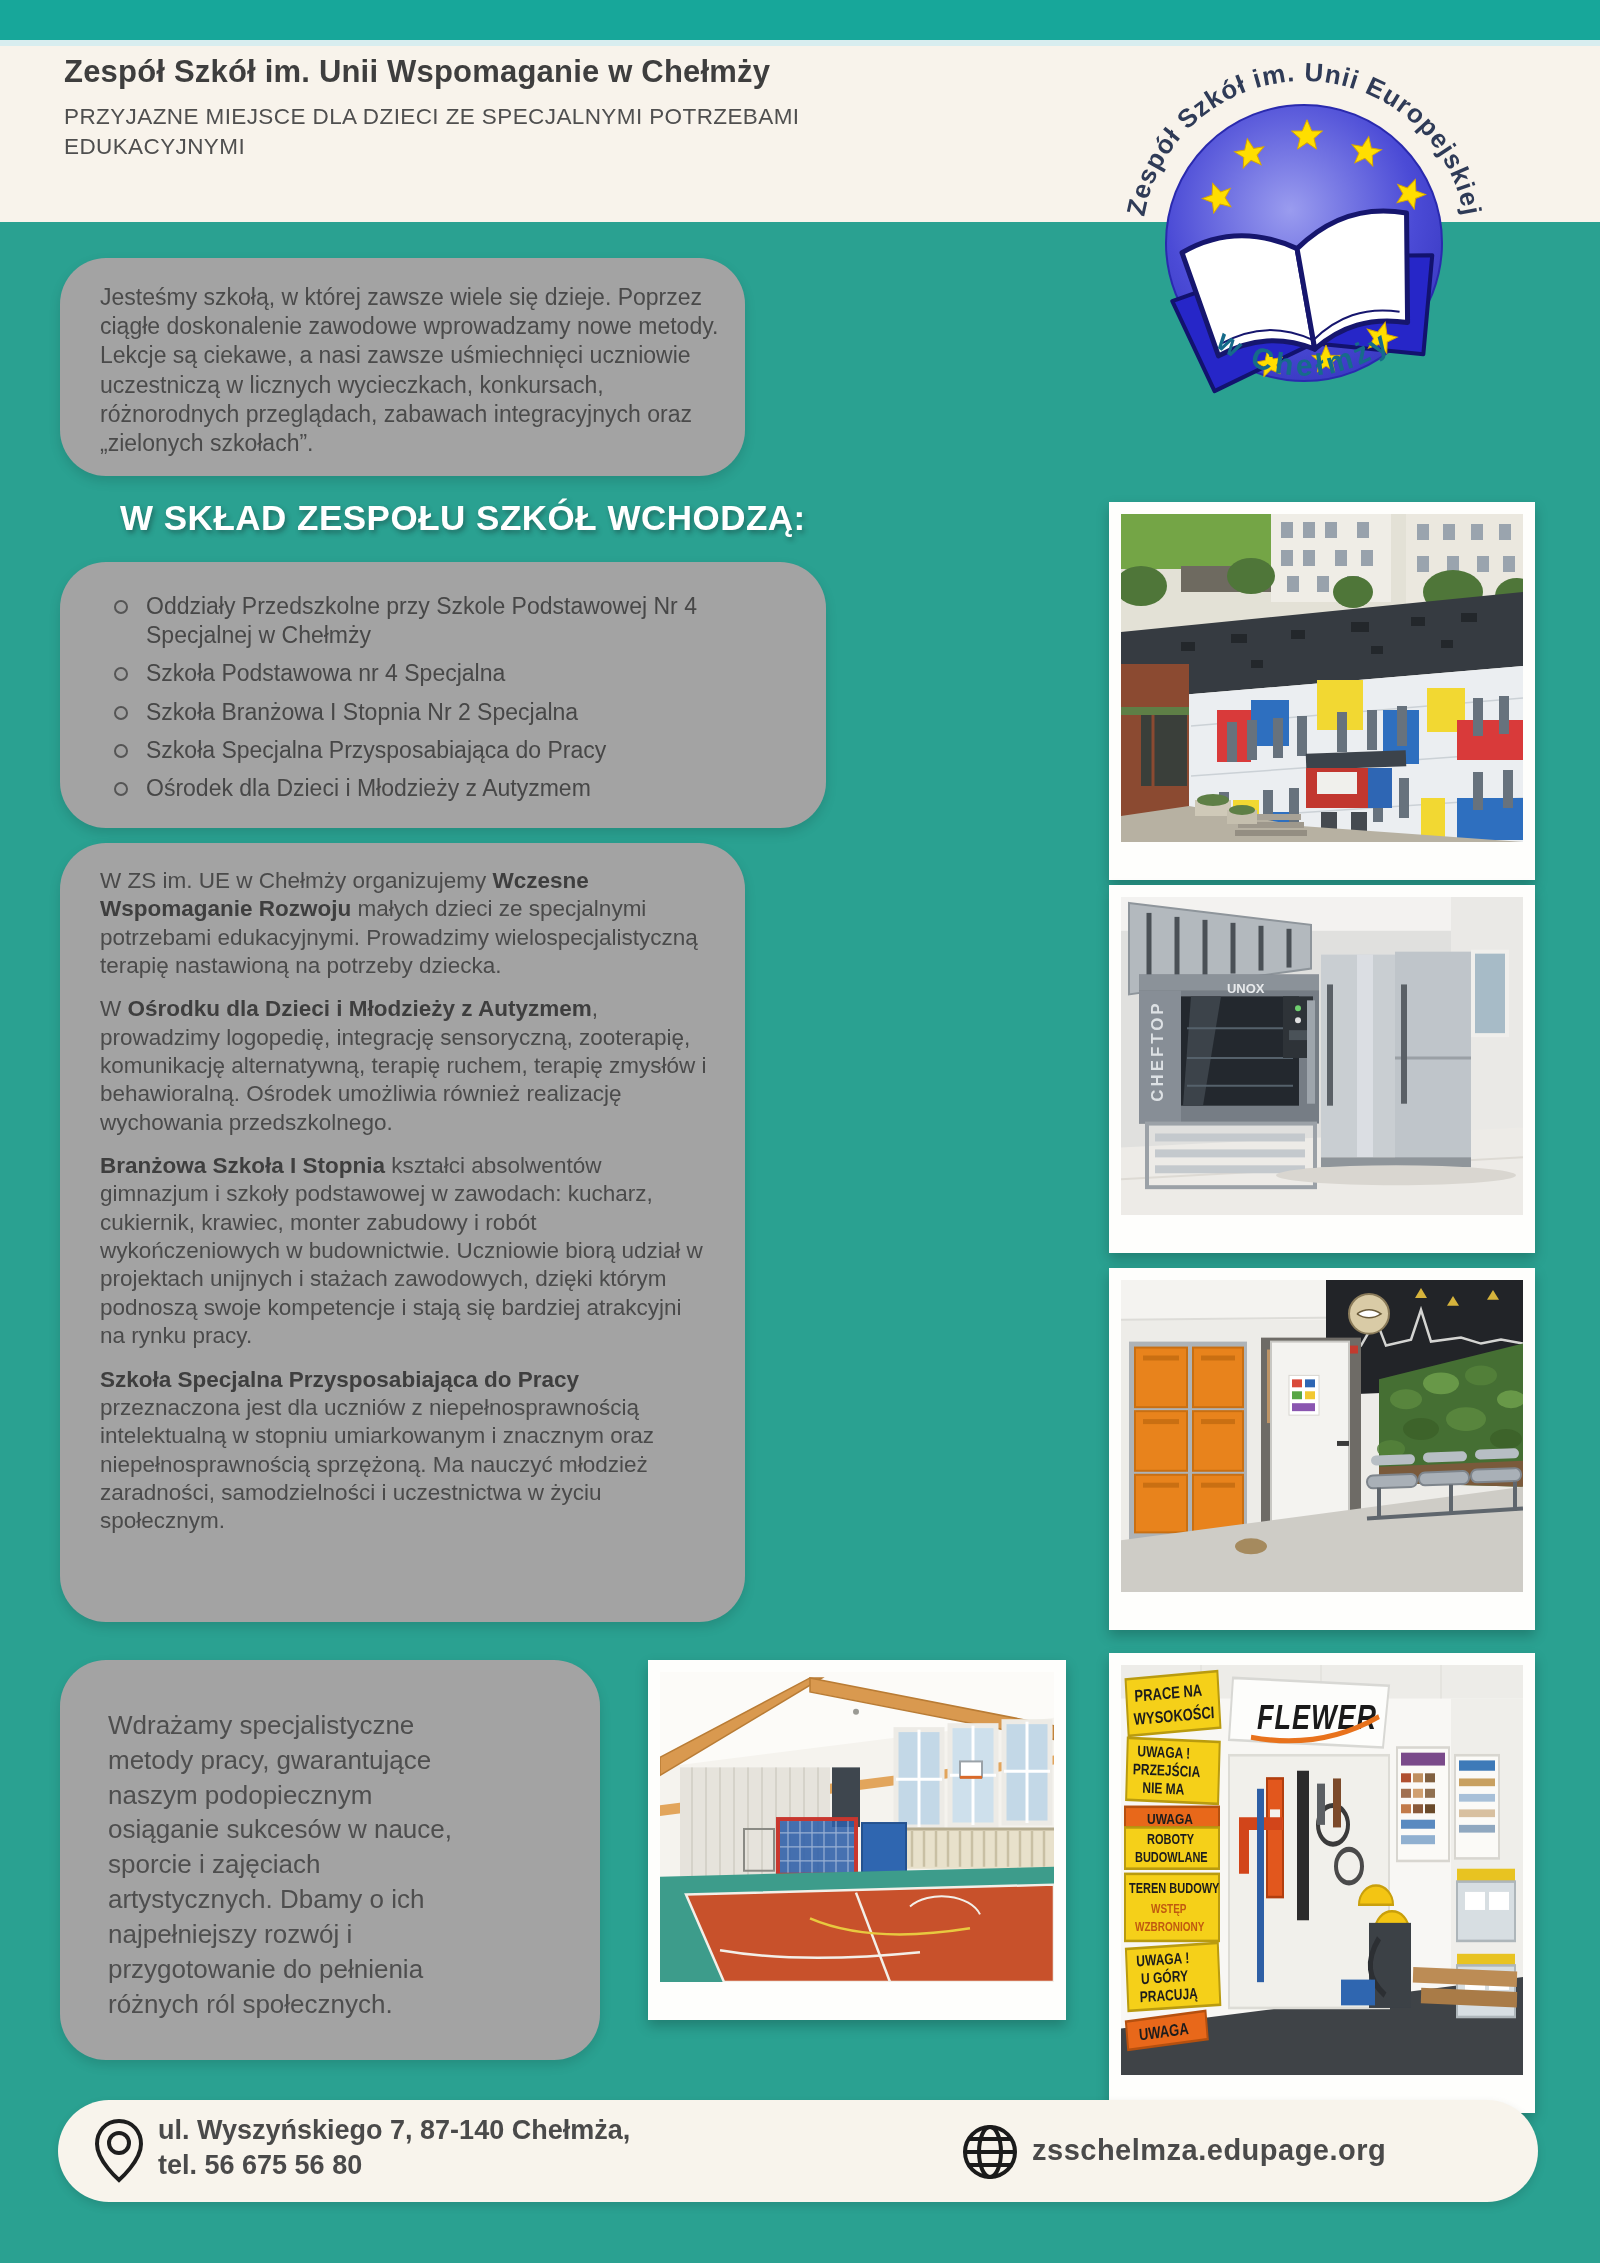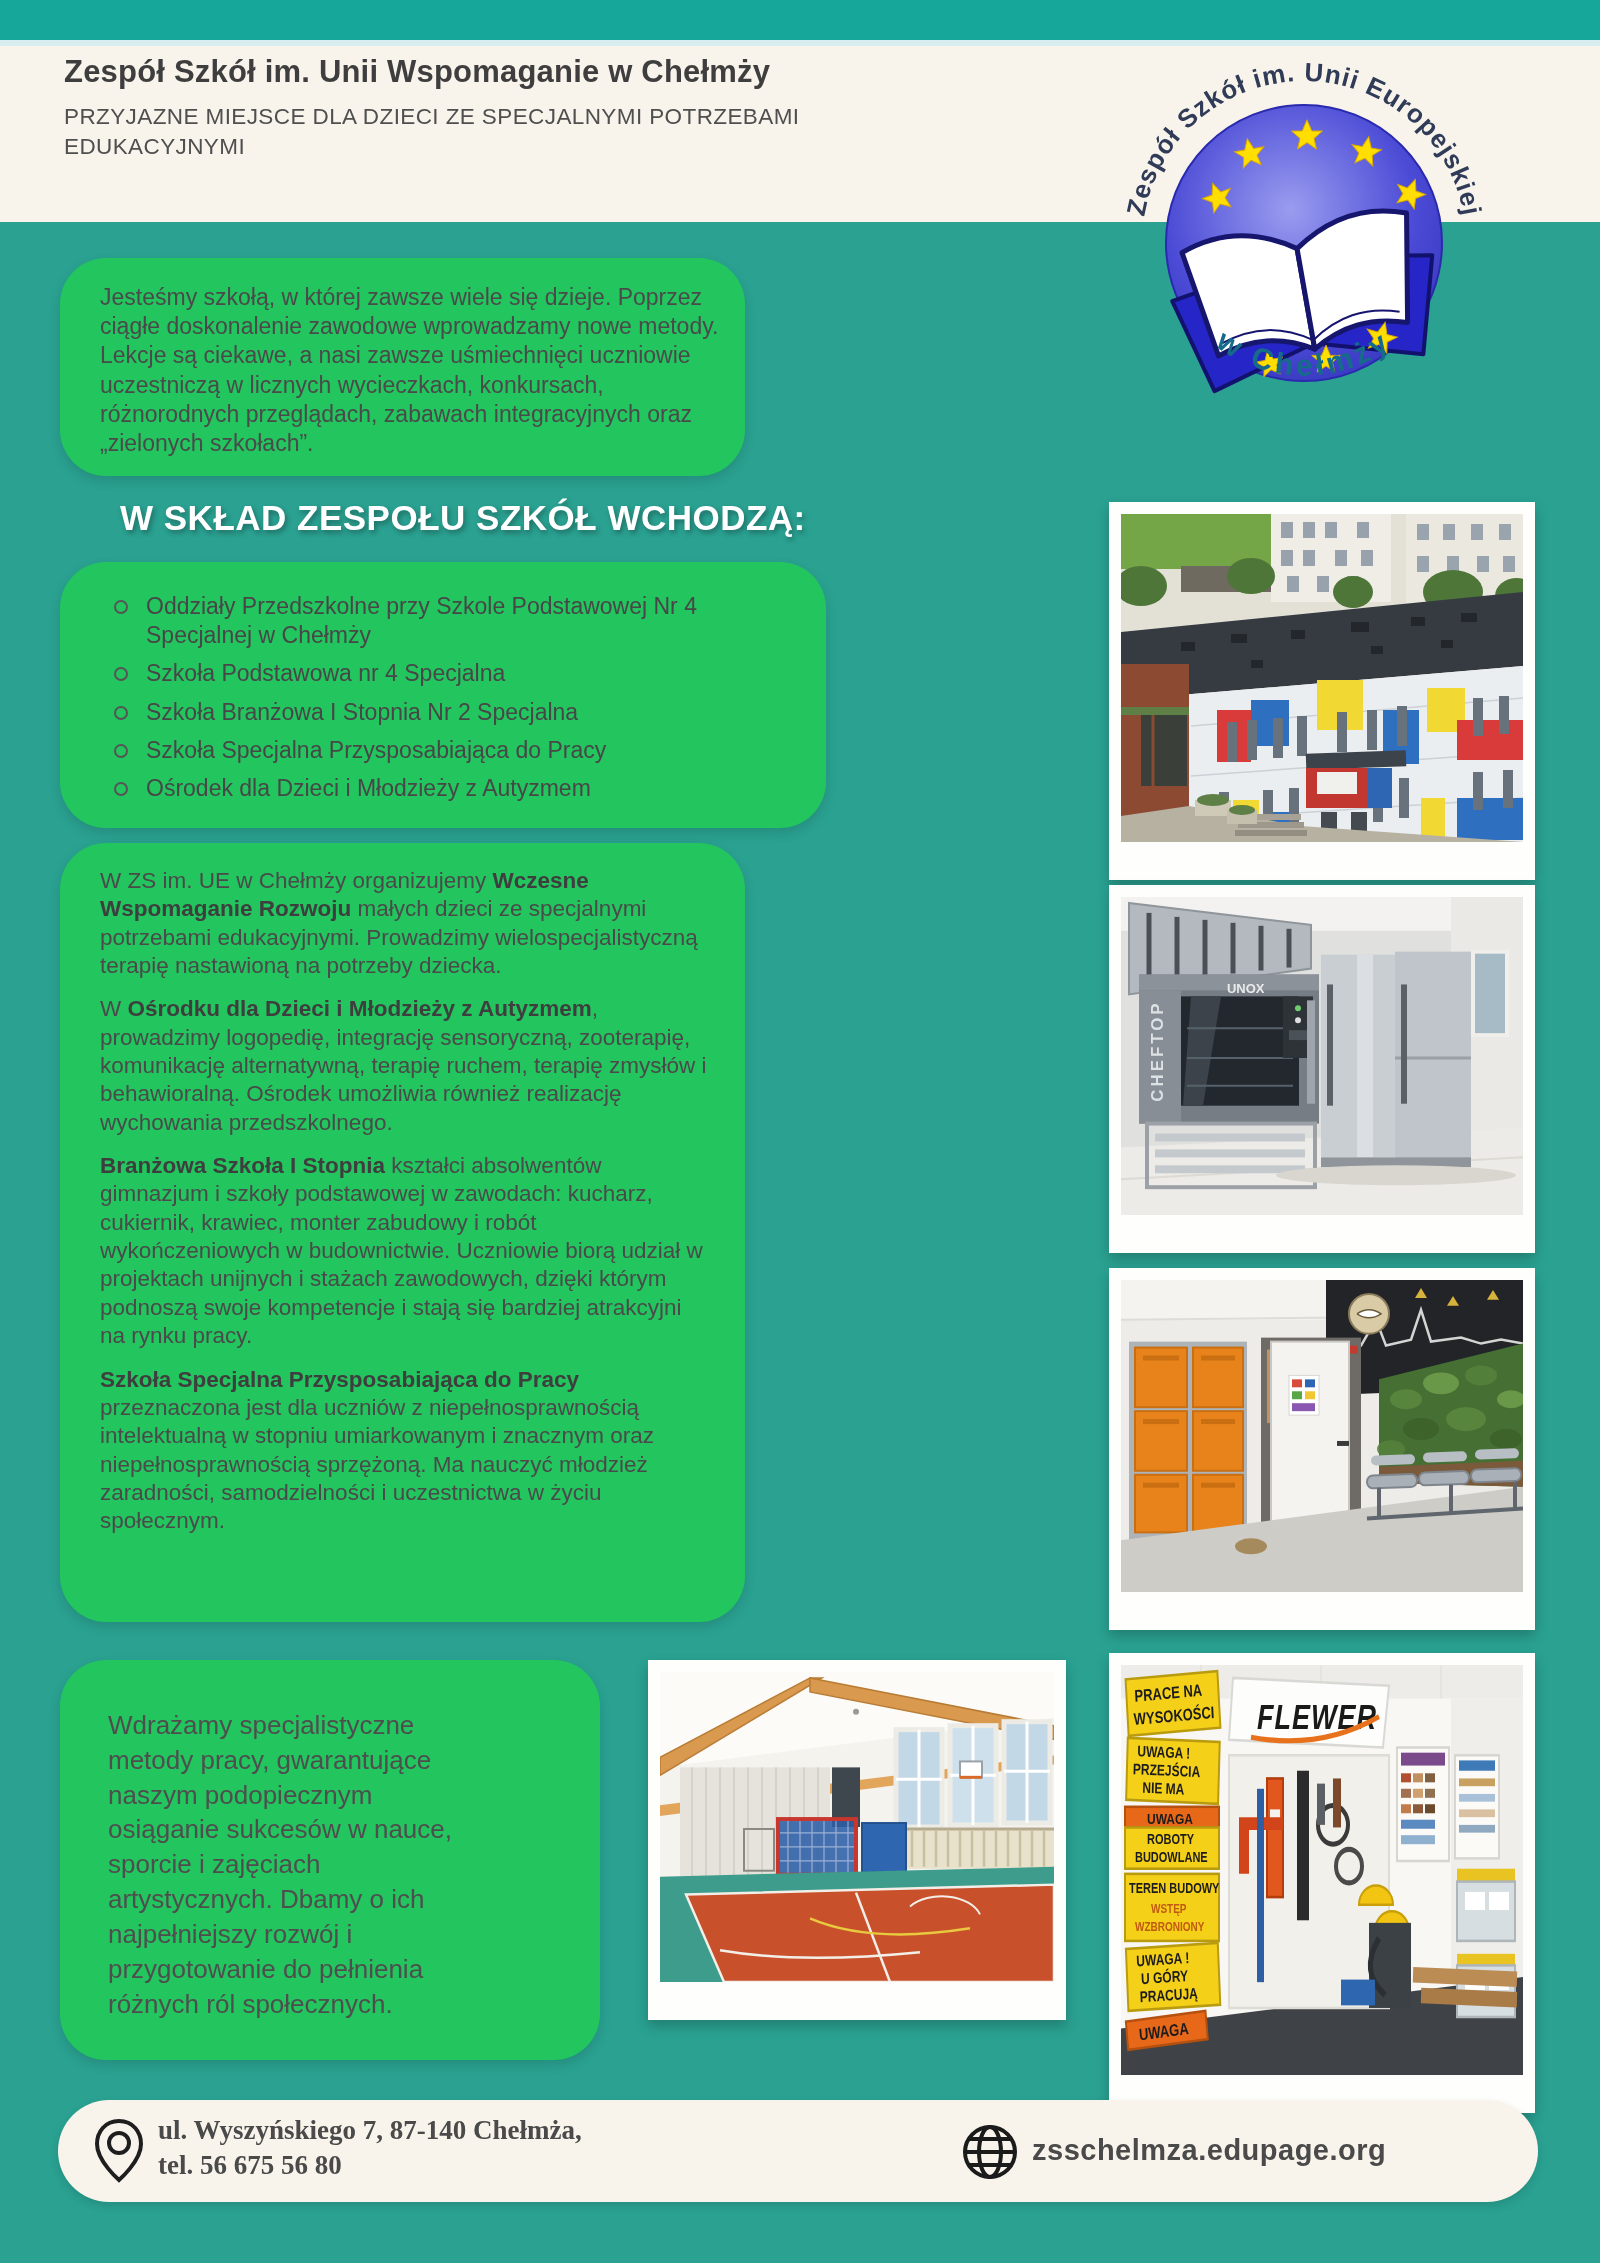--- a/index.html
+++ b/index.html
@@ -6,21 +6,21 @@
   body{width:1600px;height:2263px;position:relative;overflow:hidden;
        background:#2AA191;font-family:"Liberation Sans",sans-serif;}
   .abs{position:absolute;}
   
   #top-strip{left:0;top:0;width:1600px;height:40px;background:#17A79A;}
   #top-line{left:0;top:40px;width:1600px;height:6px;background:#D8EDEF;}
   #header-band{left:0;top:46px;width:1600px;height:176px;background:#F8F3EB;}
   #page-title{left:64px;top:54px;font-size:31px;font-weight:700;color:#3E3E3E;letter-spacing:.2px;}
   #page-subtitle{left:64px;top:102px;width:745px;font-size:22.5px;color:#4F4F4F;line-height:1.32;letter-spacing:.4px;}
   
-  .card{position:absolute;background:#22c55e;border-radius:46px;box-shadow:0 5px 12px rgba(0,0,0,.13);}
+  .card{position:absolute;background:#a3a3a3;border-radius:46px;box-shadow:0 5px 12px rgba(0,0,0,.13);}
   #card-intro{left:60px;top:258px;width:685px;height:218px;}
   #intro-text{padding:25px 26px 0 40px;font-size:23px;line-height:1.27;color:#4A4A4A;}
   #section-heading{left:120px;top:498px;font-size:35px;font-weight:800;color:#FFFFFF;
       letter-spacing:.5px;text-shadow:2px 3px 5px rgba(20,40,40,.42);}
   #card-schools{left:60px;top:562px;width:766px;height:266px;}
   #card-schools ul{margin:0;padding:30px 22px 0 52px;list-style:none;}
   #card-schools li{position:relative;padding-left:34px;font-size:23px;color:#474747;
       margin-bottom:9px;line-height:1.27;}
   #card-schools li::before{content:"";position:absolute;left:2px;top:8px;width:10px;height:10px;
       border:2.5px solid #555;border-radius:50%;}
@@ -36,21 +36,21 @@
   .polaroid svg{display:block;width:100%;height:100%;}
   #ph-building{left:1109px;top:502px;width:426px;height:378px;}
   #ph-kitchen{left:1109px;top:885px;width:426px;height:368px;}
   #ph-lockers{left:1109px;top:1268px;width:426px;height:362px;}
   #ph-workshop{left:1109px;top:1653px;width:426px;height:460px;}
   #ph-gym{left:648px;top:1660px;width:418px;height:360px;}
   
   #footer-pill{left:58px;top:2100px;width:1480px;height:102px;border-radius:51px;
       background:#F8F4EC;box-shadow:0 4px 10px rgba(0,0,0,.12);}
   #pin-icon{left:92px;top:2116px;}
-  #footer-address{left:158px;top:2113px;font-size:27px;font-weight:700;color:#4A4A4A;line-height:1.28;font-family:Liberation Serif, serif;}
+  #footer-address{left:158px;top:2113px;font-size:27px;font-weight:700;color:#4A4A4A;line-height:1.28;}
   #globe-icon{left:960px;top:2122px;}
   #footer-website{left:1032px;top:2134px;font-size:29px;font-weight:700;color:#4A4A4A;letter-spacing:.5px;}
   #logo{left:1118px;top:38px;width:372px;height:380px;}
   .arc-text{font-size:26px;font-weight:600;letter-spacing:1px;fill:#2F3B57;}
   .city-text{font-size:30px;font-weight:600;letter-spacing:4px;fill:#166B8A;}
   .sign-txt{font-weight:700;fill:#1C1C1C;}
 </style>
 </head>
 <body>
 

